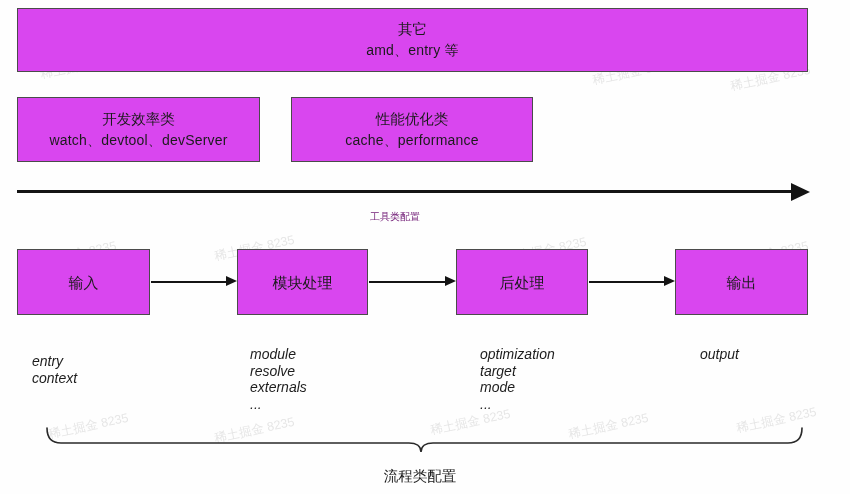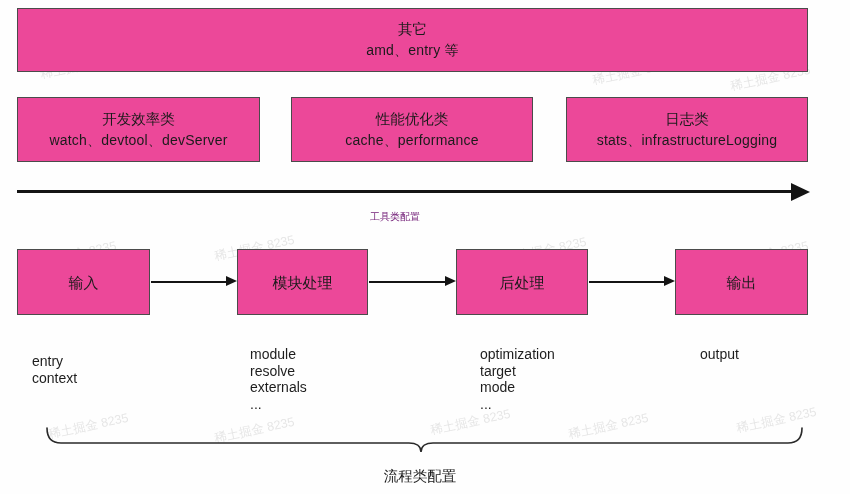--- a/index.html
+++ b/index.html
@@ -7,35 +7,35 @@
     position:relative;
     width:850px;height:494px;
     background:#fefefe;
     font-family:"Liberation Sans","DejaVu Sans",sans-serif;
     color:#1b1b1b;
     overflow:hidden;
   }
   .box{
     position:absolute;
     border:1.5px solid #4b4b4b;
-    background:#ec4899;
+    background:#d946ef;
     display:flex;flex-direction:column;
     align-items:center;justify-content:center;
     text-align:left;
     box-sizing:border-box;
   }
   .box .t{font-size:14.5px;line-height:21px;}
   .box .s{font-size:14px;line-height:21px;letter-spacing:0.2px;}
   .flowbox .t{font-size:15px;}
   .hline{position:absolute;background:#141414;}
   .ahead{position:absolute;width:0;height:0;}
   .ahead.big{border-top:9px solid transparent;border-bottom:9px solid transparent;border-left:19px solid #141414;}
   .ahead.small{border-top:5.5px solid transparent;border-bottom:5.5px solid transparent;border-left:11px solid #141414;}
   .axis-label{position:absolute;font-size:10px;color:#701a75;}
-  .notes{position:absolute;font-size:14px;line-height:16.5px;color:#1d1d1d;}
+  .notes{position:absolute;font-size:14px;line-height:16.5px;color:#1d1d1d;font-style:italic;}
   .notes div{white-space:nowrap;}
   .brace-svg{position:absolute;left:40px;top:422px;}
   .brace-label{position:absolute;left:345px;top:467px;width:150px;text-align:center;font-size:14.5px;}
   .credit{
     position:absolute;left:640px;top:452px;width:200px;
     text-align:right;font-size:20px;color:#b4b4b4;letter-spacing:1px;white-space:nowrap;
   }
   .wm{
     position:absolute;font-size:12.5px;color:#d2d2d2;opacity:.55;
     transform:rotate(-12deg);white-space:nowrap;pointer-events:none;
@@ -64,24 +64,20 @@
     <div class="s">amd、entry 等</div>
   </div>
 
   <div class="box" style="left:291px;top:97px;width:242px;height:65px">
     <div class="t">性能优化类</div>
     <div class="s">cache、performance</div>
   </div>
   <div class="box" style="left:17px;top:97px;width:243px;height:65px">
     <div class="t">开发效率类</div>
     <div class="s">watch、devtool、devServer</div>
-  </div>
-  <div class="box" style="left:566px;top:97px;width:242px;height:65px">
-    <div class="t">日志类</div>
-    <div class="s">stats、infrastructureLogging</div>
   </div>
 
   <div class="hline" style="left:17px;top:190px;width:775px;height:3.4px"></div>
   <div class="ahead big" style="left:791px;top:183px"></div>
   <div class="axis-label" style="left:370px;top:210px">工具类配置</div>
 
   <div class="box flowbox" style="left:17px;top:249px;width:133px;height:66px">
     <div class="t">输入</div>
   </div>
   <div class="box flowbox" style="left:237px;top:249px;width:131px;height:66px">

